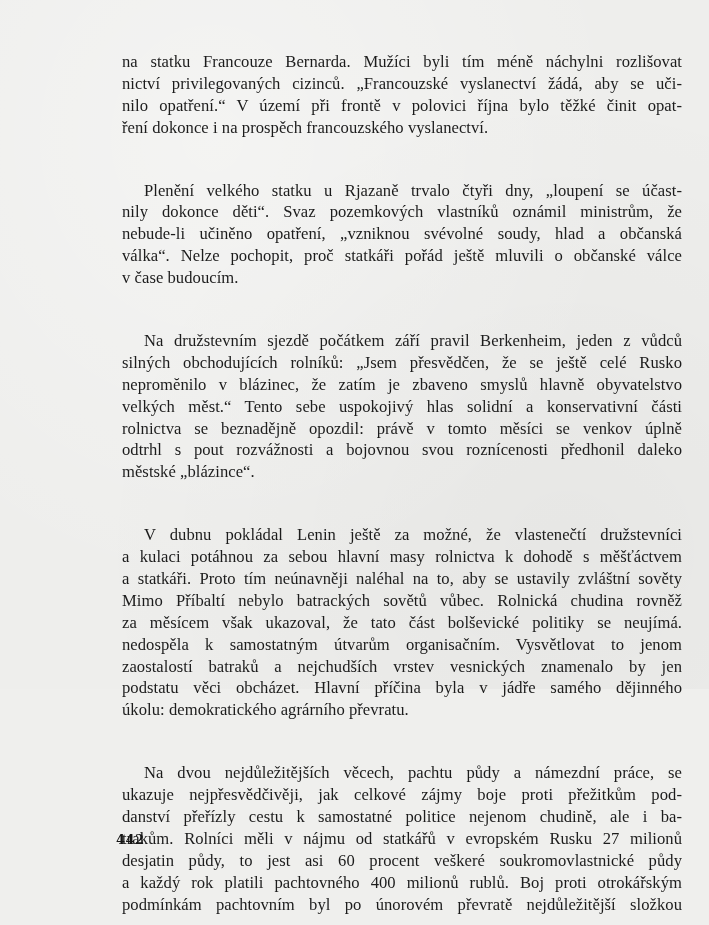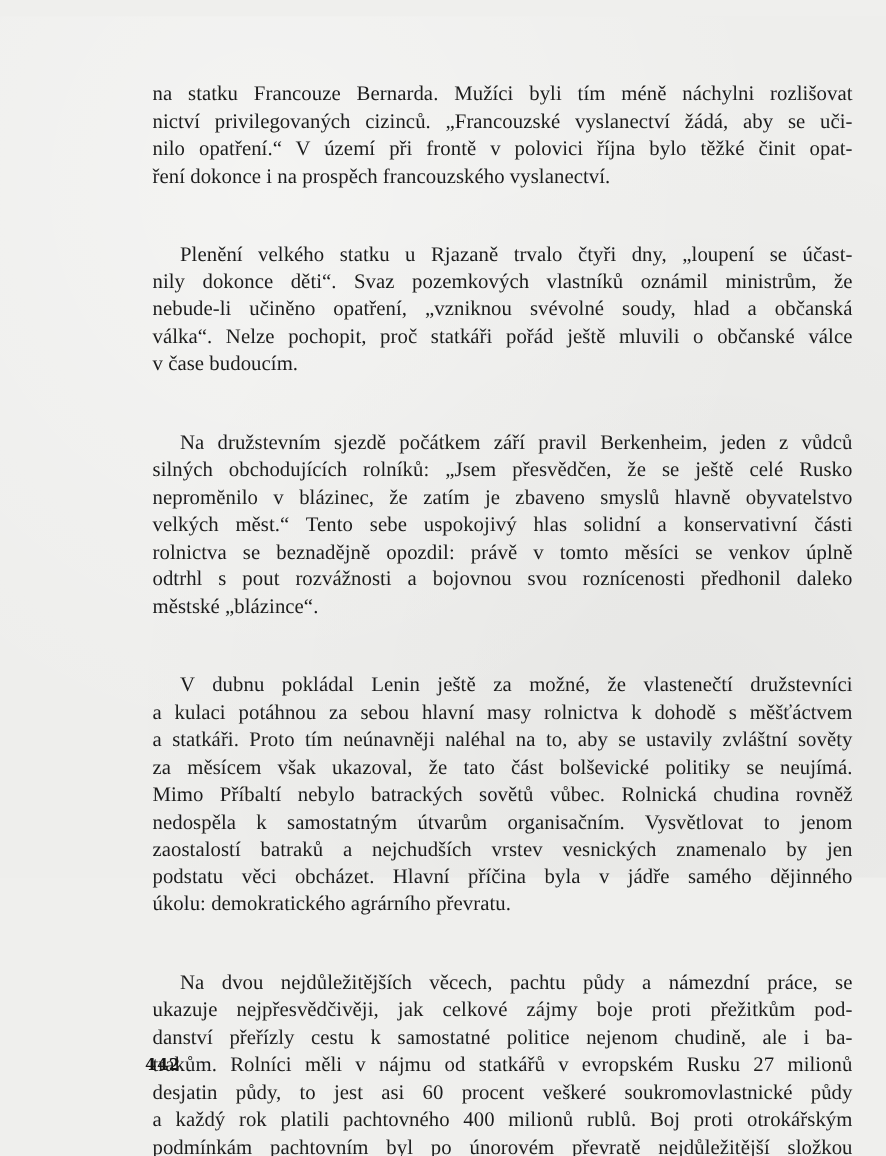--- a/index.html
+++ b/index.html
@@ -10,21 +10,21 @@
       width: 709px;
       height: 925px;
       background: #efefed;
       position: relative;
       overflow: hidden;
       font-family: "DejaVu Serif", "Liberation Serif", serif;
       color: #1c1c1c;
     }
     .page {
       position: absolute;
-      left: 0; top: 13px;
+      left: 0; top: 0;
       width: 709px; height: 689px;
       background:
         radial-gradient(ellipse at 30% 20%, rgba(255,255,255,0.35), rgba(255,255,255,0) 60%),
         radial-gradient(ellipse at 80% 80%, rgba(0,0,0,0.03), rgba(0,0,0,0) 60%),
         #eeeeec;
     }
     .text-block {
       position: absolute;
       left: 122px;
       top: 51px;
@@ -88,22 +88,22 @@
       <span class="line">velkých měst.“ Tento sebe uspokojivý hlas solidní a konservativní části</span>
       <span class="line">rolnictva se beznadějně opozdil: právě v tomto měsíci se venkov úplně</span>
       <span class="line">odtrhl s pout rozvážnosti a bojovnou svou roznícenosti předhonil daleko</span>
       <span class="line last">městské „blázince“.</span>
     </div>
 
     <div class="paragraph">
       <span class="line indent">V dubnu pokládal Lenin ještě za možné, že vlastenečtí družstevníci</span>
       <span class="line">a kulaci potáhnou za sebou hlavní masy rolnictva k dohodě s měšťáctvem</span>
       <span class="line">a statkáři. Proto tím neúnavněji naléhal na to, aby se ustavily zvláštní sověty</span>
+      <span class="line">Mimo Příbaltí nebylo batrackých sovětů vůbec. Rolnická chudina rovněž</span>
       <span class="line">za měsícem však ukazoval, že tato část bolševické politiky se neujímá.</span>
-      <span class="line">Mimo Příbaltí nebylo batrackých sovětů vůbec. Rolnická chudina rovněž</span>
       <span class="line">nedospěla k samostatným útvarům organisačním. Vysvětlovat to jenom</span>
       <span class="line">zaostalostí batraků a nejchudších vrstev vesnických znamenalo by jen</span>
       <span class="line">podstatu věci obcházet. Hlavní příčina byla v jádře samého dějinného</span>
       <span class="line last">úkolu: demokratického agrárního převratu.</span>
     </div>
 
     <div class="paragraph">
       <span class="line indent">Na dvou nejdůležitějších věcech, pachtu půdy a námezdní práce, se</span>
       <span class="line">ukazuje nejpřesvědčivěji, jak celkové zájmy boje proti přežitkům pod-</span>
       <span class="line">danství přeřízly cestu k samostatné politice nejenom chudině, ale i ba-</span>

